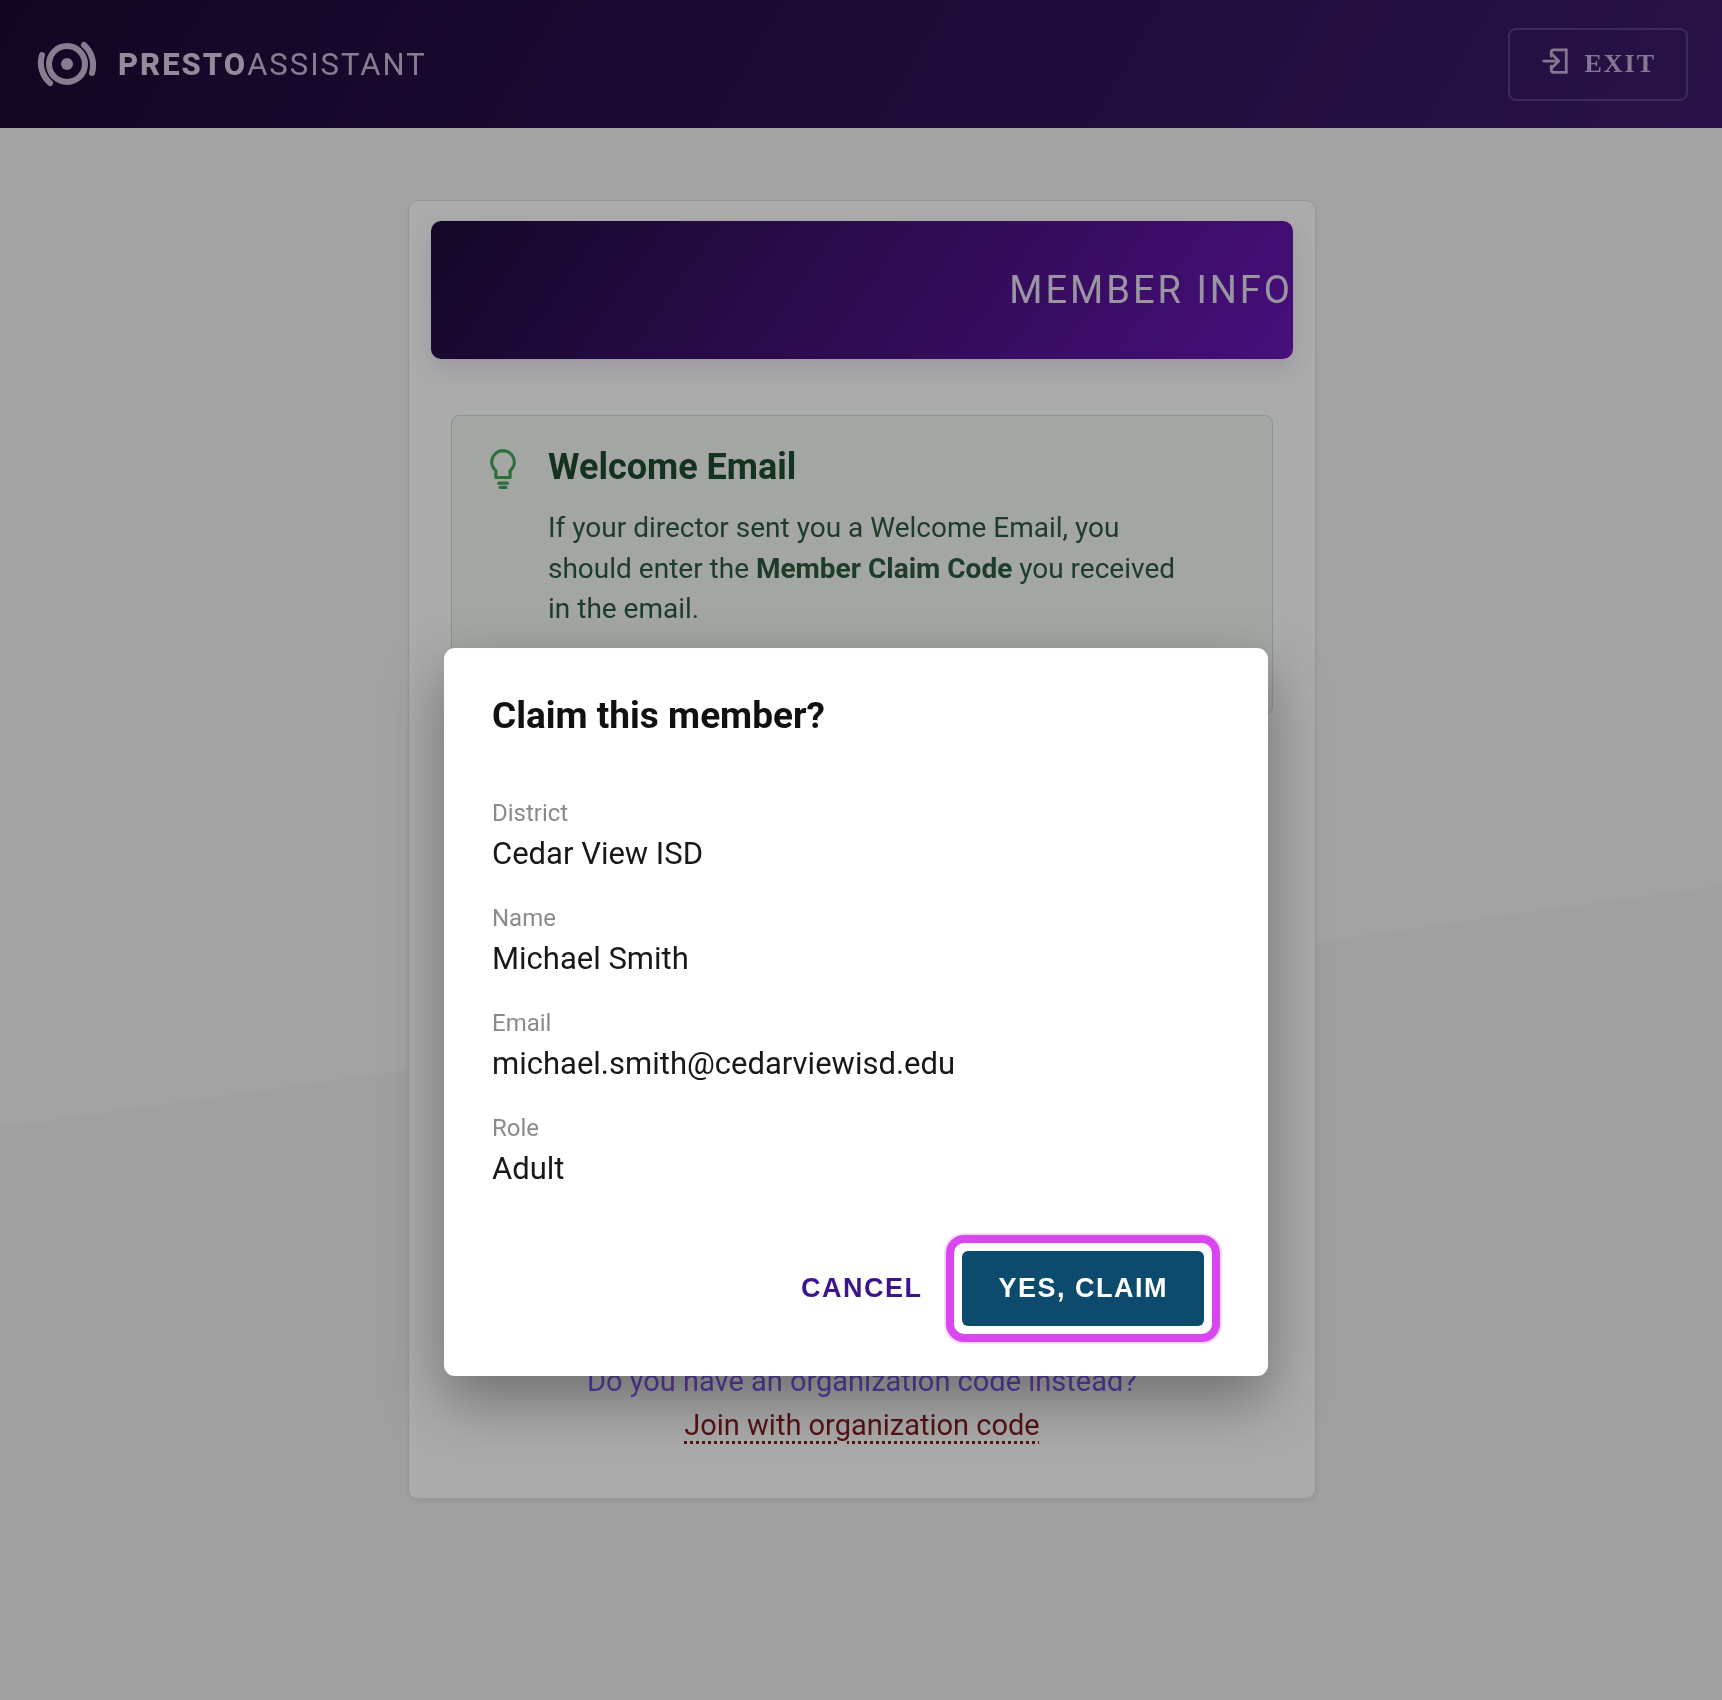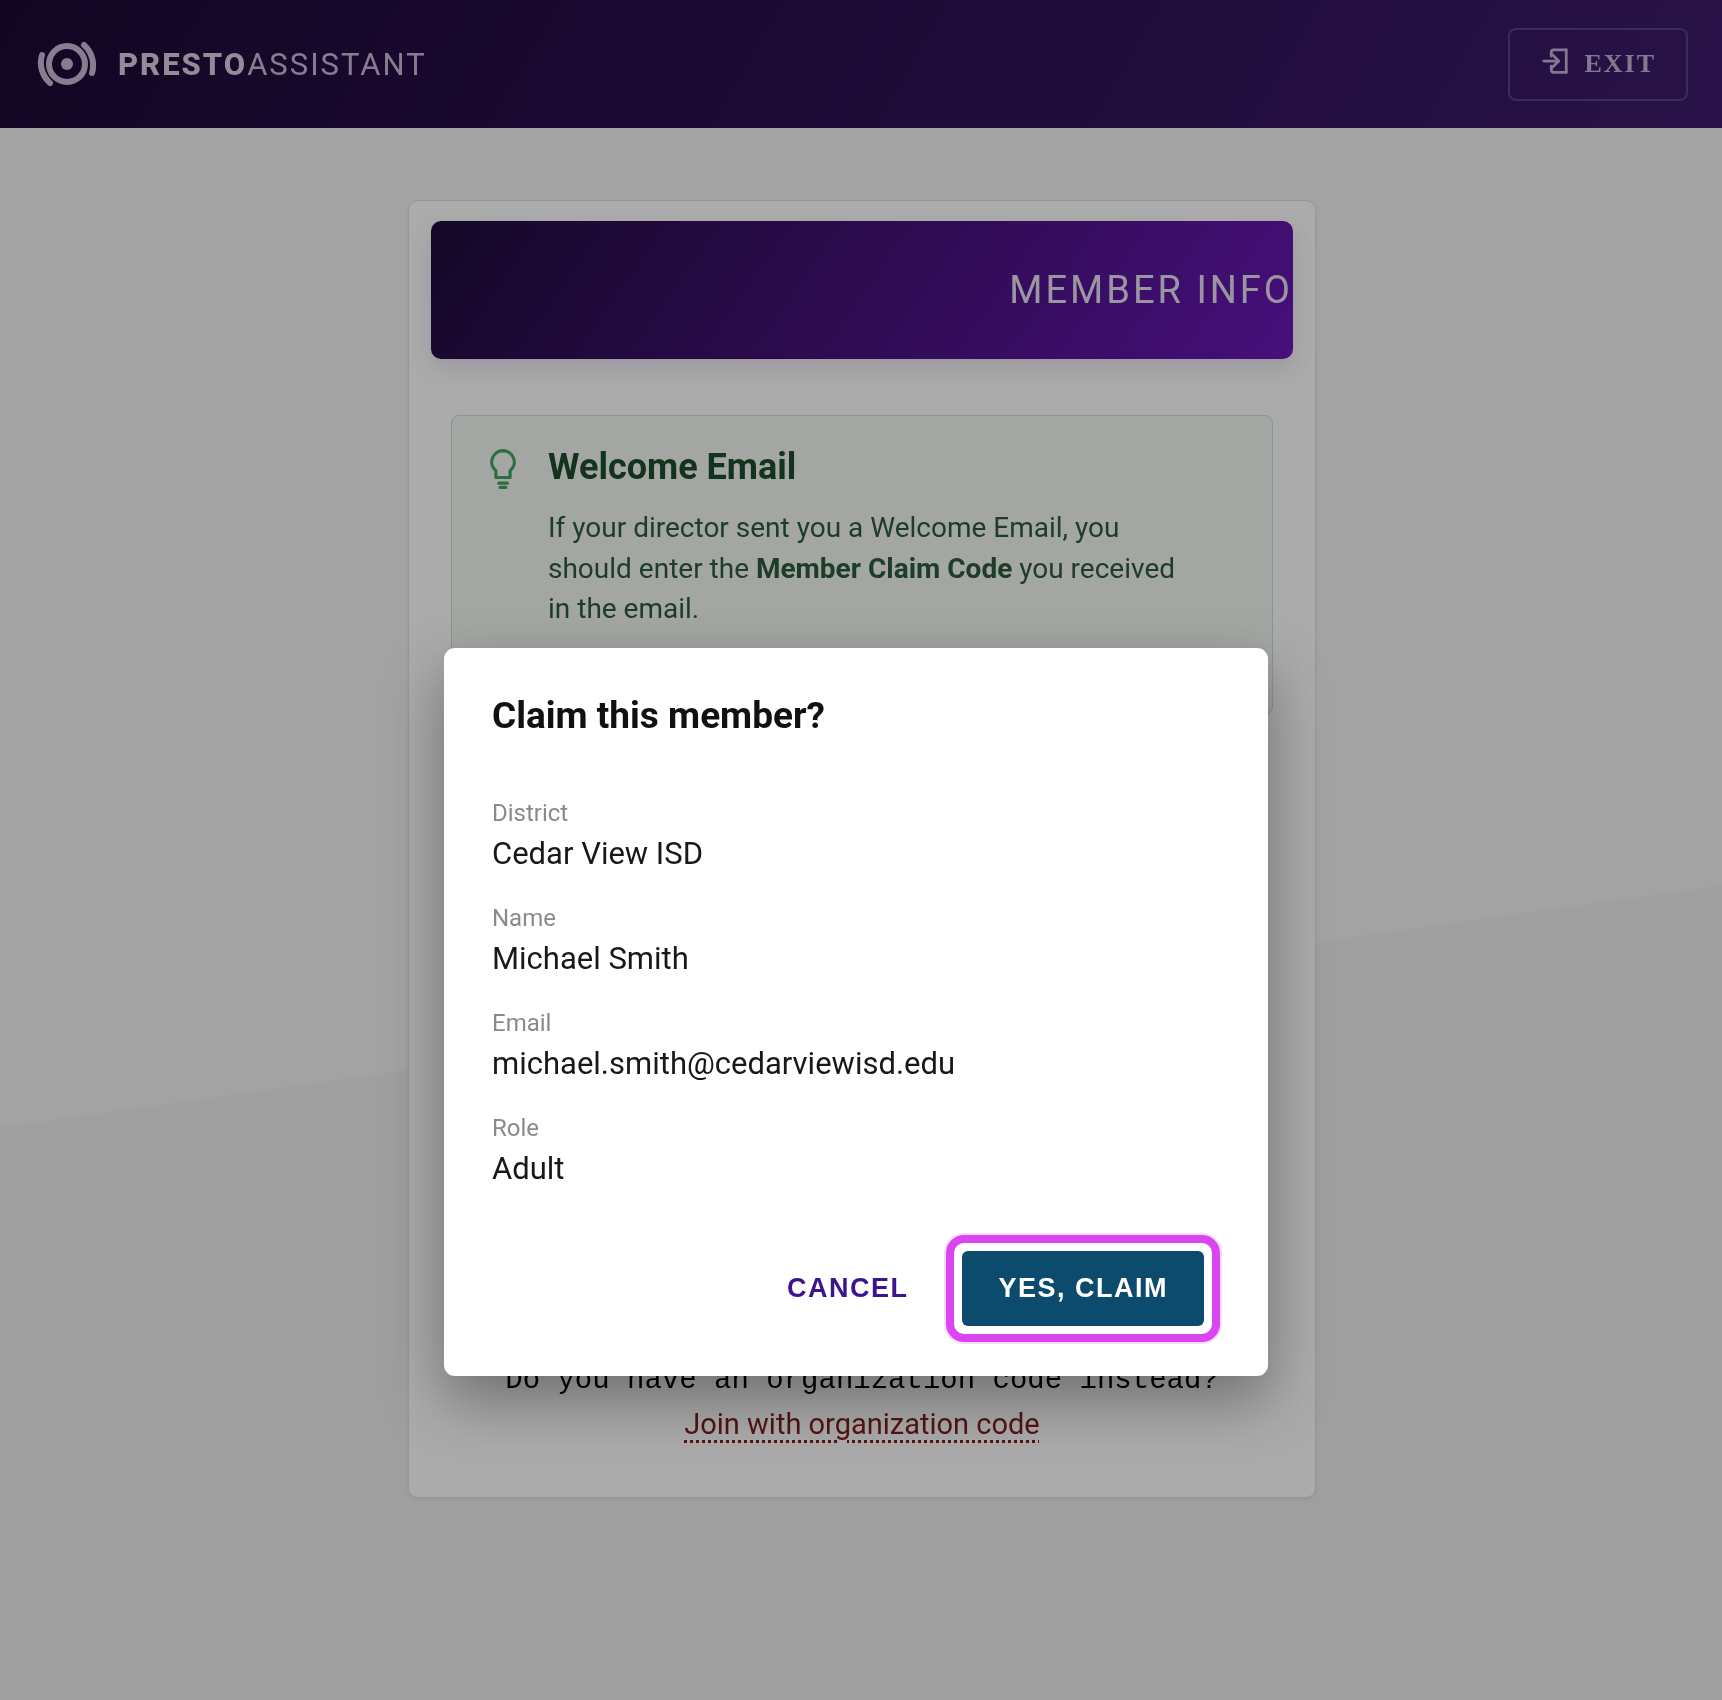--- a/index.html
+++ b/index.html
@@ -142,24 +142,23 @@
     .btn-primary {
       background: #3c1b6e;
       border: 2px solid #3c1b6e;
       color: #e9e0f2;
     }
     .org-code {
       text-align: center;
       margin-top: 58px;
     }
     .org-code-q {
-      color: #000000;
+      color: #8b5cf6;
       font-size: 29px;
       margin-bottom: 10px;
-      font-family: Liberation Mono, monospace;
     }
     .org-code-link {
       color: #7f1d1d;
       font-size: 29px;
       text-decoration: underline dotted;
       text-underline-offset: 6px;
       cursor: pointer;
     }
 
     
@@ -195,21 +194,21 @@
       margin-bottom: 8px;
     }
     .field-value {
       color: #181818;
       font-size: 31px;
     }
     .dialog-actions {
       display: flex;
       justify-content: flex-end;
       align-items: center;
-      gap: 30px;
+      gap: 16px;
       margin-top: 48px;
     }
     .cancel-btn {
       background: transparent;
       border: none;
       color: #3c148e;
       font-size: 27px;
       font-weight: 700;
       letter-spacing: 1.5px;
       cursor: pointer;

